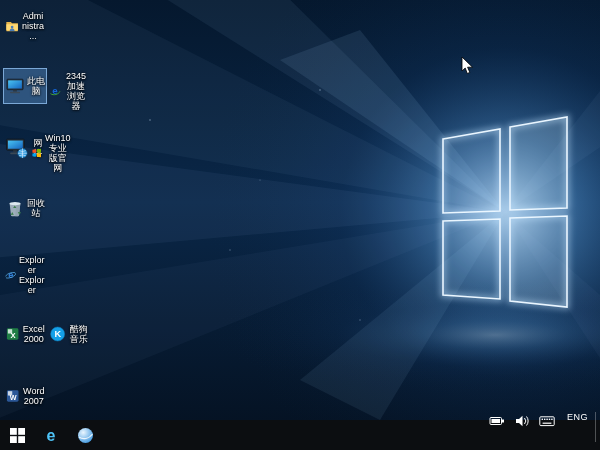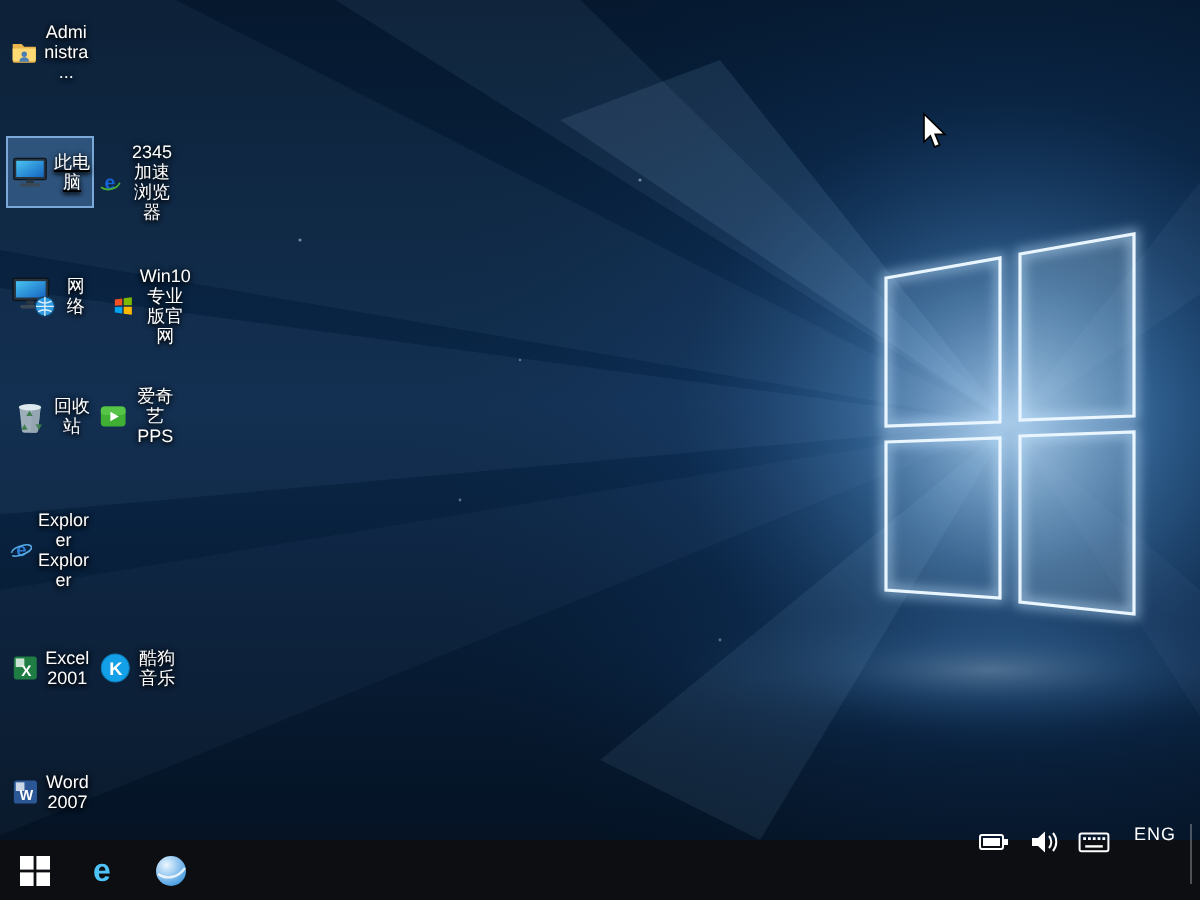--- a/index.html
+++ b/index.html
@@ -4,21 +4,21 @@
 <style>
   * { margin:0; padding:0; box-sizing:border-box; }
   html,body { width:600px; height:450px; background:#000; overflow:hidden;
               font-family:"Liberation Sans", sans-serif; }
   .screen { position:relative; width:600px; height:450px; overflow:hidden; background:#071d37; }
   .wallpaper { position:absolute; left:0; top:0; width:600px; height:450px; }
 
   
   .cell { position:absolute; width:44px; display:flex; flex-direction:row; align-items:center;
           gap:2px; padding:2px 1px; border:1px solid transparent; z-index:3; cursor:default; }
-  .cell.selected { background:rgba(98,158,222,.38); border-color:rgba(150,196,244,.75);text-decoration:underline; }
+  .cell.selected { background:rgba(98,158,222,.38); border-color:rgba(150,196,244,.75); }
   .ic { width:30px; height:30px; }
   .ic svg { width:100%; height:100%; display:block; }
   .lbl { font-size:9px; line-height:10px; color:#fff; text-align:center;
          text-shadow:0 1px 2px #000, 0 0 3px rgba(0,0,0,.85);
          word-break:break-word; max-width:44px; }
 
   
   .taskbar { position:absolute; left:0; bottom:0; width:600px; height:30px; background:#0c0e11;
              display:flex; align-items:center; z-index:6; }
   .tb-btn { width:34px; height:30px; display:flex; align-items:center; justify-content:center; }
@@ -166,21 +166,21 @@
   </div>
 
   <div class="cell" style="left:3px; top:316px">
     <div class="ic">
       <svg viewBox="0 0 32 32">
         <rect x="4" y="4" width="24" height="24" rx="3" fill="#1f7d44"></rect>
         <rect x="6" y="6" width="9" height="9" fill="#e9f5ee" opacity="0.85"></rect>
         <text x="17" y="24" font-size="16" font-weight="bold" fill="#fff" text-anchor="middle" font-family="Liberation Sans, sans-serif">X</text>
       </svg>
     </div>
-    <div class="lbl">Excel 2001</div>
+    <div class="lbl">Excel 2000</div>
   </div>
 
   <div class="cell" style="left:3px; top:378px">
     <div class="ic">
       <svg viewBox="0 0 32 32">
         <rect x="4" y="4" width="24" height="24" rx="3" fill="#2b5797"></rect>
         <rect x="6" y="6" width="9" height="9" fill="#e9eef5" opacity="0.85"></rect>
         <text x="17" y="24" font-size="15" font-weight="bold" fill="#fff" text-anchor="middle" font-family="Liberation Sans, sans-serif">W</text>
       </svg>
     </div>
@@ -191,42 +191,32 @@
   <div class="cell" style="left:47px; top:68px">
     <div class="ic">
       <svg viewBox="0 0 32 32">
         <text x="16" y="25" font-size="26" font-weight="bold" fill="#1565d8" text-anchor="middle" font-family="Liberation Sans, sans-serif">e</text>
         <path d="M4 23 C12 29 26 25 29 17" stroke="#45b035" stroke-width="2.4" fill="none"></path>
       </svg>
     </div>
     <div class="lbl">2345加速浏览器</div>
   </div>
 
-  <div class="cell" style="left:54px; top:130px">
+  <div class="cell" style="left:29px; top:130px">
     <div class="ic">
       <svg viewBox="0 0 32 32">
         <polygon points="4,7 14.5,5.5 14.5,15 4,15.5" fill="#f25022"></polygon>
         <polygon points="16.5,5.2 28,3.8 28,15 16.5,15" fill="#7fba00"></polygon>
         <polygon points="4,17.5 14.5,17 14.5,26.5 4,25" fill="#00a4ef"></polygon>
         <polygon points="16.5,17 28,17 28,28.2 16.5,26.8" fill="#ffb900"></polygon>
       </svg>
     </div>
     <div class="lbl">Win10专业版官网</div>
   </div>
 
-  <div class="cell" style="left:47px; top:190px">
-    <div class="ic">
-      <svg viewBox="0 0 32 32">
-        <rect x="3" y="6" width="26" height="21" rx="4" fill="#3fb034"></rect>
-        <rect x="3" y="6" width="26" height="9" rx="4" fill="#55c447"></rect>
-        <polygon points="13,11.5 22,16.5 13,21.5" fill="#fff"></polygon>
-      </svg>
-    </div>
-    <div class="lbl">爱奇艺PPS</div>
-  </div>
 
 
   <div class="cell" style="left:47px; top:316px">
     <div class="ic">
       <svg viewBox="0 0 32 32">
         <circle cx="16" cy="16" r="13" fill="#14a0e8"></circle>
         <circle cx="16" cy="16" r="13" fill="none" stroke="#0d79b4" stroke-width="1"></circle>
         <text x="16.5" y="22.5" font-size="17" font-weight="bold" fill="#fff" text-anchor="middle" font-family="Liberation Sans, sans-serif">K</text>
       </svg>
     </div>

